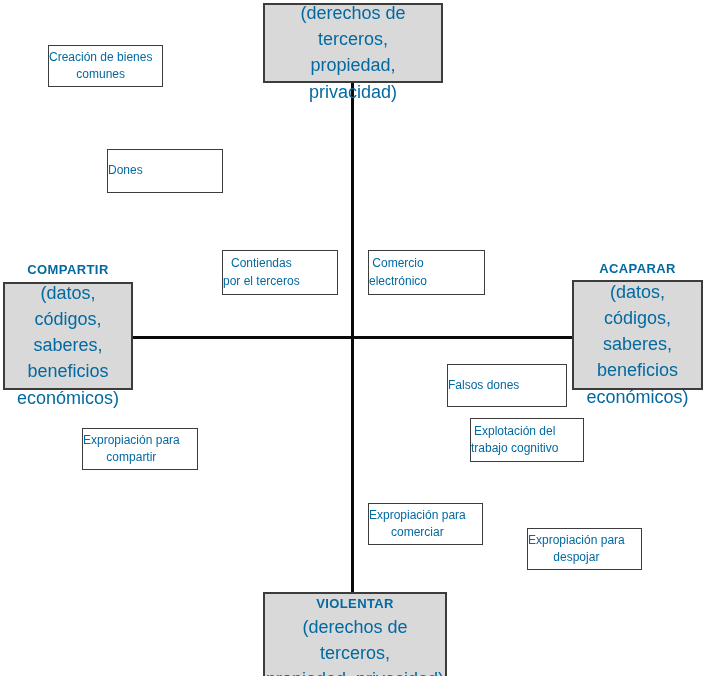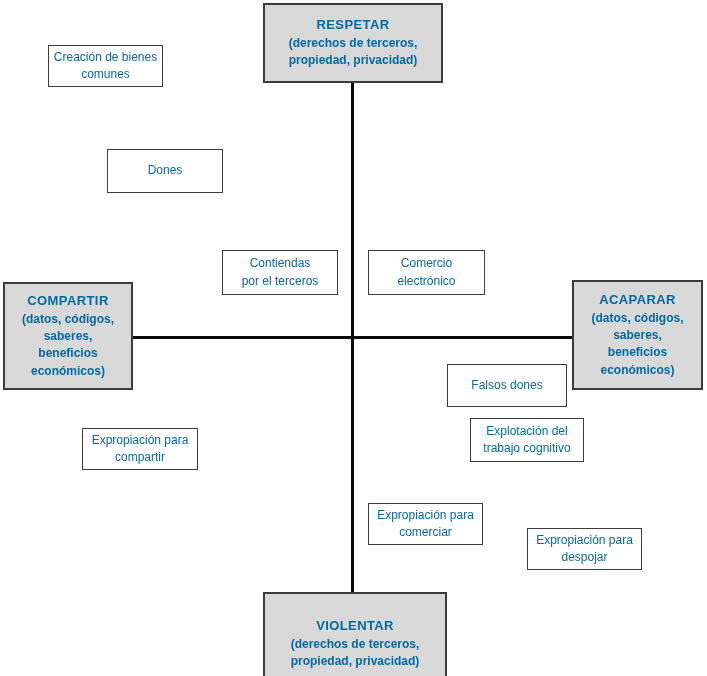--- a/index.html
+++ b/index.html
@@ -43,38 +43,37 @@
     z-index: 2;
   }
   .qtitle {
     font-weight: 700;
     font-size: 13px;
     letter-spacing: 0.4px;
     line-height: 1.45;
     white-space: pre-line;
   }
   .qsub {
-    font-weight: 700;
-    font-size: 12px;
+    font-weight: 400;
+    font-size: 18px;
     line-height: 1.45;
     white-space: pre-line;
   }
   .qbox.q-top    { left: 263px; top: 3px;   width: 180px; height: 80px; }
   .qbox.q-bottom { left: 263px; top: 592px; width: 184px; height: 104px; }
   .qbox.q-left   { left: 3px;   top: 282px; width: 130px; height: 108px; }
   .qbox.q-right  { left: 572px; top: 280px; width: 131px; height: 110px; }
 
   
   .node {
     position: absolute;
     background: #ffffff;
     border: 1.5px solid #3c3c3c;
     box-sizing: border-box;
     display: flex;
-    justify-content: center;
     align-items: center;
     text-align: center;
     z-index: 2;
   }
   .node-label {
     font-size: 12px;
     line-height: 1.45;
     white-space: pre-line;
   }
   .n0 { left: 48px;  top: 45px;  width: 115px; height: 42px; }

